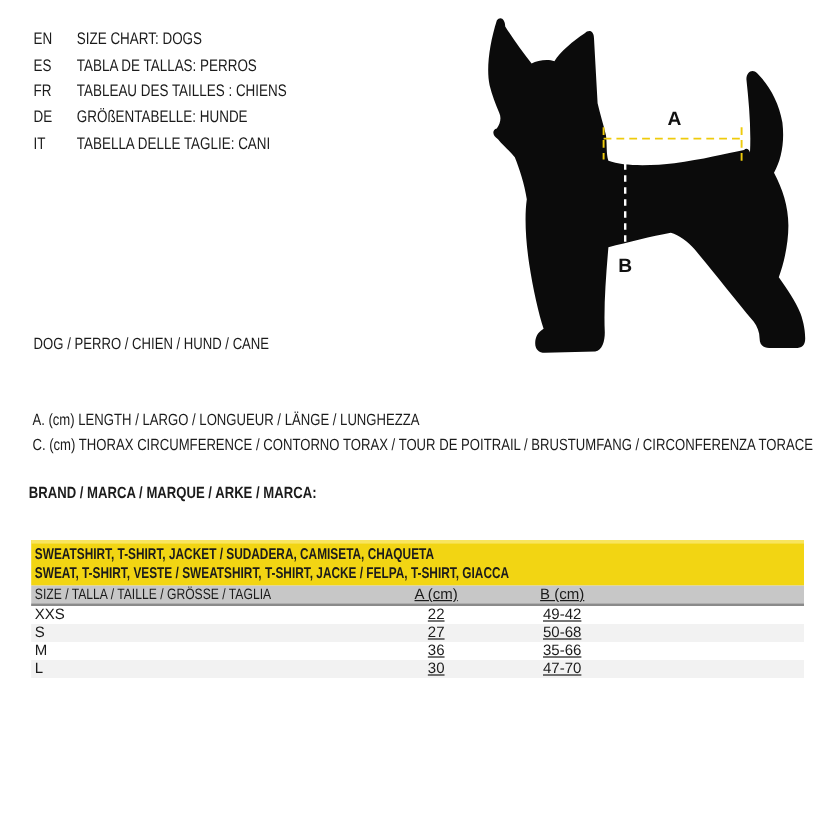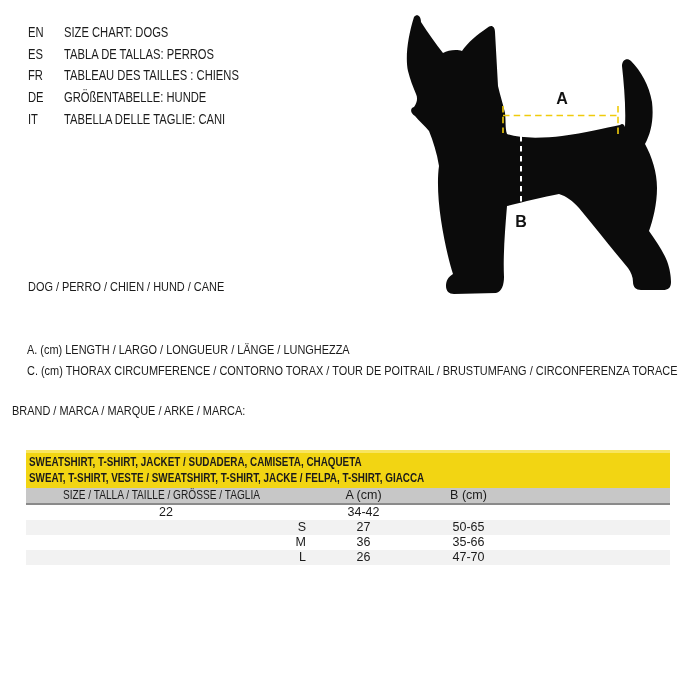--- a/index.html
+++ b/index.html
@@ -23,36 +23,36 @@
 
   
   .dog-figure { position:absolute; left:390px; top:10px; width:310px; height:290px; }
   .dog-figure svg { display:block; width:310px; height:290px; }
 
   
   .caption { position:absolute; font-size:13.5px; line-height:14px; }
   .dog-label { left:28px; top:280px; }
   .legend-a  { left:27px; top:343px; }
   .legend-c  { left:27px; top:364px; }
-  .brand     { left:12px; top:404px; }
+  .brand     { left:24px; top:404px;font-weight:bold; }
 
   
   .size-table { position:absolute; left:26px; top:450px; width:644px; }
   .tbl-title  {
     background:#F2D513; border-top:3px solid #F8E55F;
     padding:1px 0 2px 3px;
   }
   .tbl-title .ttl-line { font-size:13px; font-weight:bold; line-height:16px; }
   .trow {
     display:grid; grid-template-columns:280px 115px 95px 1fr;
     height:15px; align-items:center; font-size:12.5px; line-height:15px;
   }
   .thead { background:#C7C7C7; border-bottom:2px solid #8A8A8A; }
-  .trow .c1 { padding-left:19px; overflow:visible;text-align:right; }
-  .trow .c2, .trow .c3 { text-align:center; }
+  .trow .c1 { padding-left:3px; overflow:visible; }
+  .trow .c2, .trow .c3 { text-align:center;text-decoration:underline; }
   .tbody .trow:nth-child(even) { background:#F2F2F2; }
   .tbody .trow:nth-child(odd)  { background:#ffffff; }
 
   .meas-label { font-weight:bold; font-size:16px; fill:#111111; }
 </style>
 </head>
 <body>
 
 <div class="page">
 
@@ -152,38 +152,39 @@
       <div class="ttl-line condT">SWEAT, T-SHIRT, VESTE / SWEATSHIRT, T-SHIRT, JACKE / FELPA, T-SHIRT, GIACCA</div>
     </div>
     <div class="trow thead">
       <span class="c1"><span class="condI">SIZE / TALLA / TAILLE / GRÖSSE / TAGLIA</span></span>
       <span class="c2">A (cm)</span>
       <span class="c3">B (cm)</span>
       <span class="c4"></span>
     </div>
     <div class="tbody">
       <div class="trow">
+        <span class="c1">XXS</span>
         <span class="c2">22</span>
-        <span class="c3">34-42</span>
+        <span class="c3">49-42</span>
         <span class="c4"></span>
       </div>
       <div class="trow">
         <span class="c1">S</span>
         <span class="c2">27</span>
-        <span class="c3">50-65</span>
+        <span class="c3">50-68</span>
         <span class="c4"></span>
       </div>
       <div class="trow">
         <span class="c1">M</span>
         <span class="c2">36</span>
         <span class="c3">35-66</span>
         <span class="c4"></span>
       </div>
       <div class="trow">
         <span class="c1">L</span>
-        <span class="c2">26</span>
+        <span class="c2">30</span>
         <span class="c3">47-70</span>
         <span class="c4"></span>
       </div>
     </div>
   </div>
 
 </div>
 
 </body></html>

